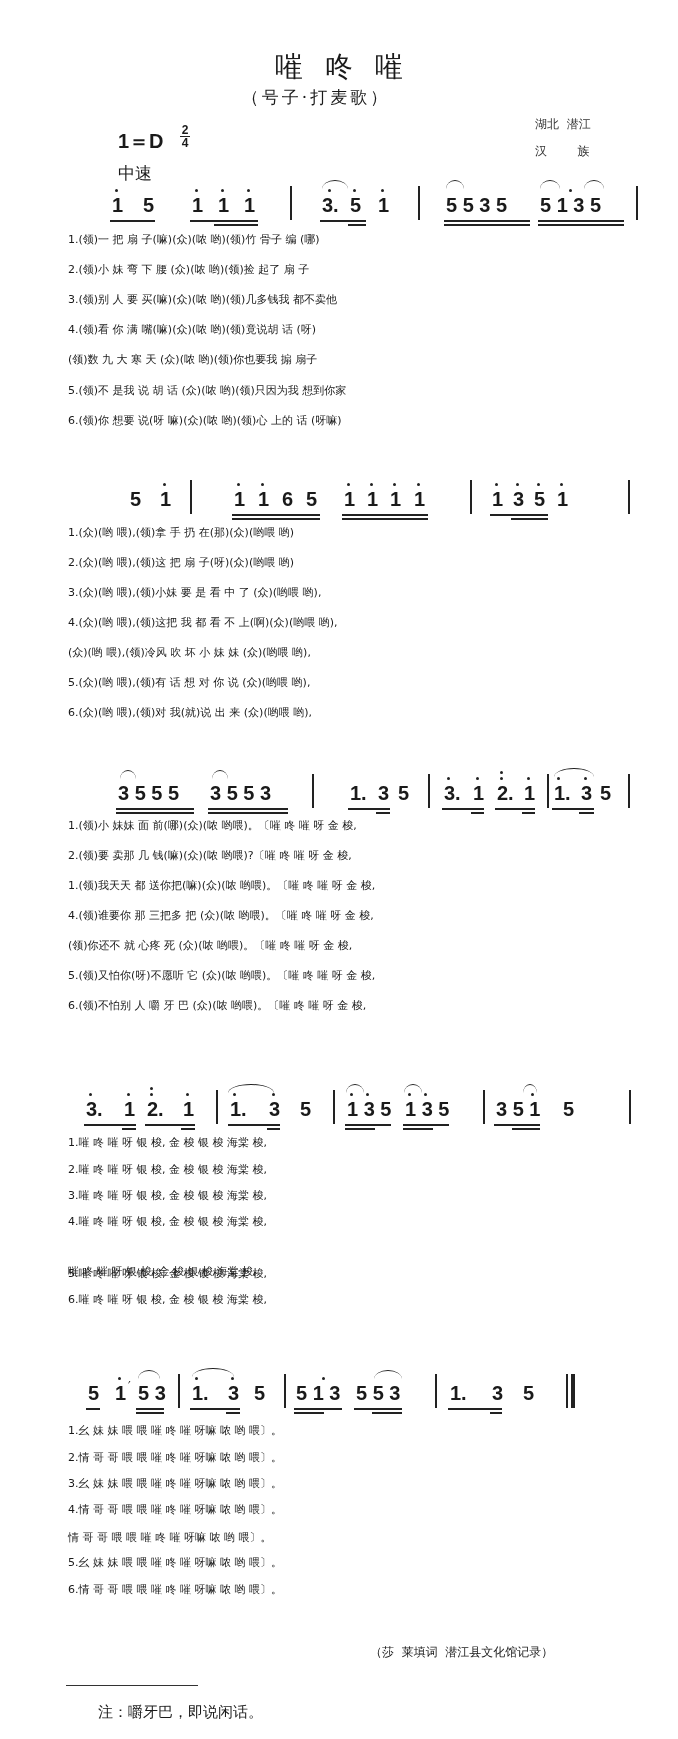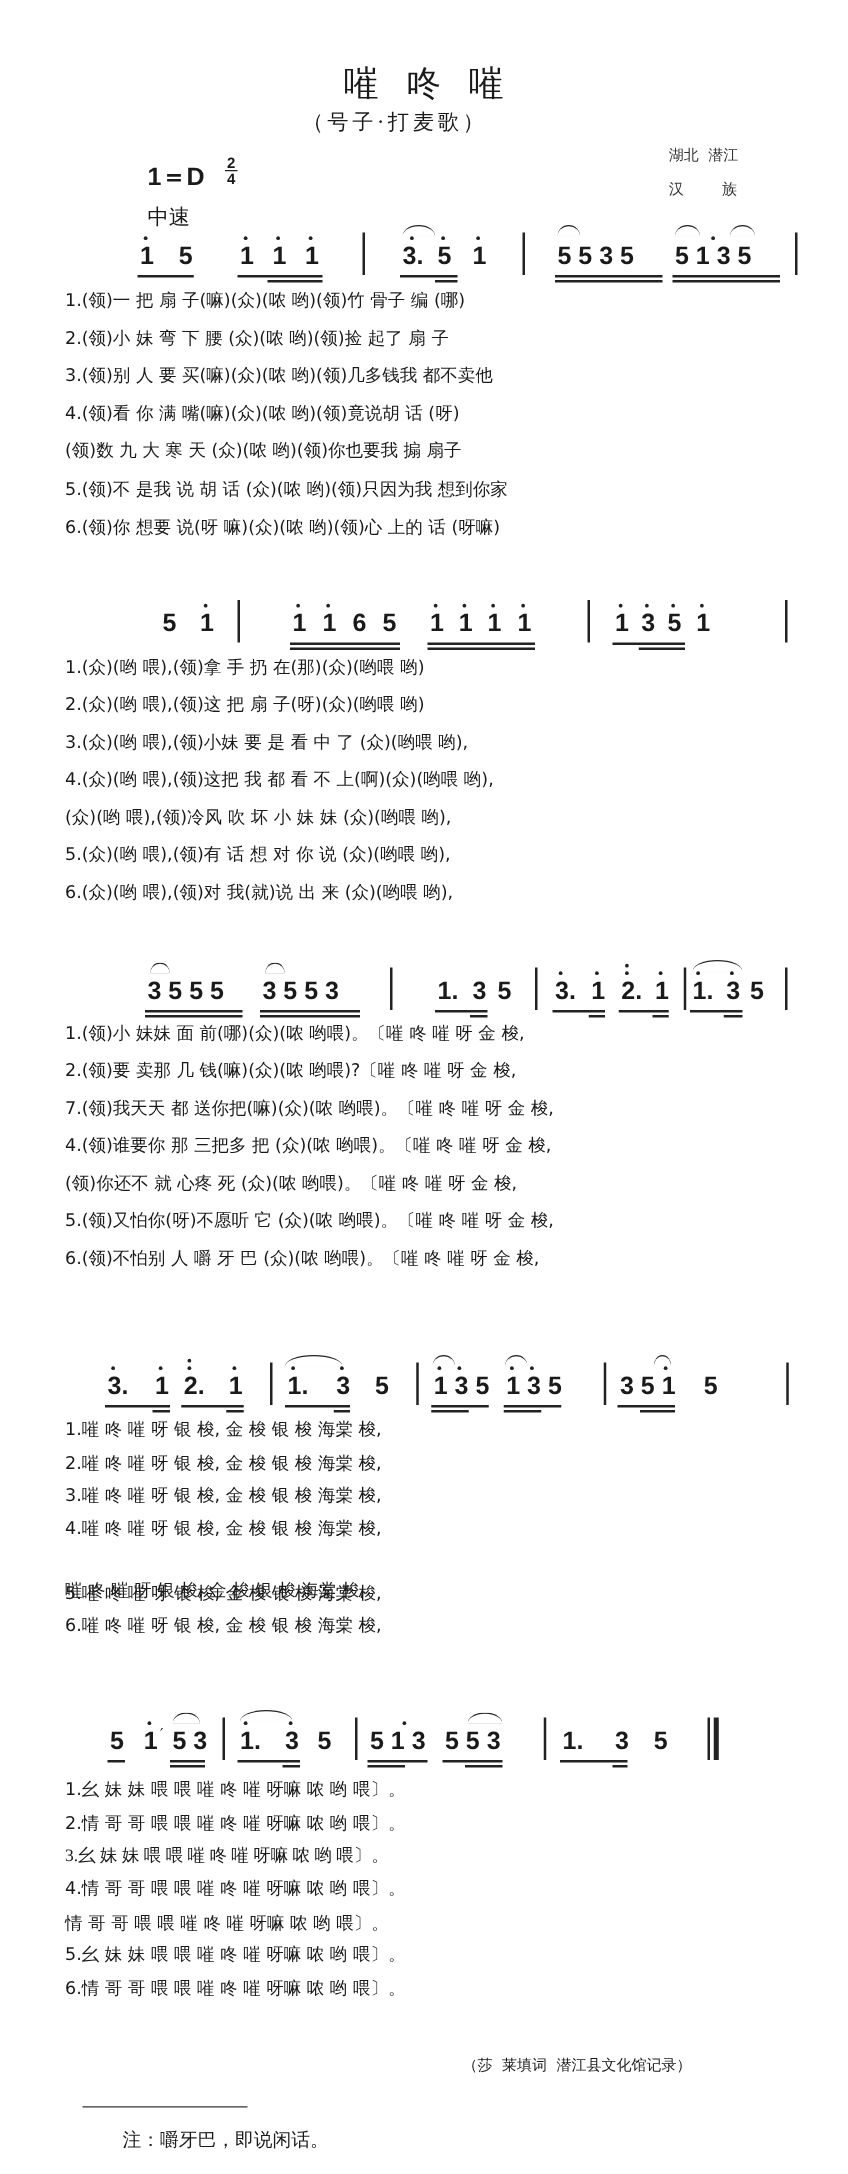--- a/index.html
+++ b/index.html
@@ -12,21 +12,21 @@
   .time { position: absolute; left: 180px; top: 124px; font-size: 12px; font-weight: bold; line-height: 12px; text-align: center; font-family: "Liberation Sans", sans-serif; }
   .tempo { left: 118px; top: 162px; font-size: 17px; font-family: "DejaVu Sans", sans-serif; }
   .region { left: 535px; font-size: 12px; font-family: "DejaVu Sans", sans-serif; color: #333; }
   .notes { position: absolute; left: 0; width: 678px; height: 40px; }
   .n { position: absolute; font-family: "Liberation Sans", sans-serif; font-weight: bold; font-size: 20px; top: 0; }
   .bar { position: absolute; width: 1.5px; background: #222; top: -8px; height: 34px; }
   .bar.final { width: 4px; }
   .ul { position: absolute; height: 1.5px; background: #222; }
   .dot { position: absolute; width: 3px; height: 3px; border-radius: 50%; background: #222; }
   .slur { position: absolute; border-top: 1.5px solid #222; border-radius: 50% 50% 0 0 / 100% 100% 0 0; height: 8px; }
-  .row { position: absolute; left: 52px; font-size: 14px; font-family: "DejaVu Sans", sans-serif; }
+  .row { position: absolute; left: 68px; font-size: 11px; font-family: "DejaVu Sans", sans-serif; }
   .credit { left: 370px; top: 1644px; font-size: 12px; font-family: "DejaVu Sans", sans-serif; }
   .divider { position: absolute; left: 66px; top: 1685px; width: 132px; height: 1px; background: #333; }
   .footnote { left: 98px; top: 1703px; font-size: 15px; font-family: "DejaVu Sans", sans-serif; }
 </style>
 </head>
 <body>
 
 <div class="abs title">嗺咚嗺</div>
 <div class="abs subtitle">（号子·打麦歌）</div>
 <div class="abs key">1＝D</div>
@@ -162,21 +162,21 @@
     <span class="n" style="left:554px;">1.</span>
   <span class="dot" style="left:584px;top:-5px;"></span>
     <span class="n" style="left:581px;">3</span>
   <span class="ul" style="left:552px;top:26px;width:42px;"></span>
   <span class="ul" style="left:579px;top:30px;width:15px;"></span>
   <span class="n" style="left:600px;">5</span>
   <span class="bar" style="left:628px;"></span>
 </div>
 <div class="row" style="top:818px;">1.(领)小   妹妹 面   前(哪)(众)(哝 哟喂)。〔嗺 咚 嗺 呀 金    梭,</div>
 <div class="row" style="top:848px;">2.(领)要   卖那 几   钱(嘛)(众)(哝 哟喂)?〔嗺 咚 嗺 呀 金    梭,</div>
-<div class="row" style="top:878px;">7.(领)我天天 都 送你把(嘛)(众)(哝 哟喂)。〔嗺 咚 嗺 呀 金    梭,</div>
+<div class="row" style="top:878px;">1.(领)我天天 都 送你把(嘛)(众)(哝 哟喂)。〔嗺 咚 嗺 呀 金    梭,</div>
 <div class="row" style="top:908px;">4.(领)谁要你 那 三把多 把 (众)(哝 哟喂)。〔嗺 咚 嗺 呀 金    梭,</div>
 <div class="row" style="top:938px;">  (领)你还不 就 心疼    死 (众)(哝 哟喂)。〔嗺 咚 嗺 呀 金    梭,</div>
 <div class="row" style="top:968px;">5.(领)又怕你(呀)不愿听 它 (众)(哝 哟喂)。〔嗺 咚 嗺 呀 金    梭,</div>
 <div class="row" style="top:998px;">6.(领)不怕别 人 嚼    牙 巴 (众)(哝 哟喂)。〔嗺 咚 嗺 呀 金    梭,</div>
 
 <div class="notes" style="top:1098px;">
   <span class="dot" style="left:89px;top:-5px;"></span>
     <span class="n" style="left:86px;">3.</span>
   <span class="dot" style="left:127px;top:-5px;"></span>
     <span class="n" style="left:124px;">1</span>
@@ -260,21 +260,21 @@
   <span class="n" style="left:450px;">1.</span>
   <span class="n" style="left:492px;">3</span>
   <span class="ul" style="left:448px;top:26px;width:54px;"></span>
   <span class="ul" style="left:490px;top:30px;width:12px;"></span>
   <span class="n" style="left:523px;">5</span>
   <span class="bar" style="left:566px;"></span>
   <span class="bar final" style="left:571px;"></span>
 </div>
 <div class="row" style="top:1423px;">1.幺 妹 妹    喂      喂     嗺   咚   嗺 呀嘛    哝   哟   喂〕。</div>
 <div class="row" style="top:1450px;">2.情 哥 哥    喂      喂     嗺   咚   嗺 呀嘛    哝   哟   喂〕。</div>
-<div class="row" style="top:1476px;font-family:Liberation Serif, serif;">3.幺 妹 妹    喂      喂     嗺   咚   嗺 呀嘛    哝   哟   喂〕。</div>
+<div class="row" style="top:1476px;">3.幺 妹 妹    喂      喂     嗺   咚   嗺 呀嘛    哝   哟   喂〕。</div>
 <div class="row" style="top:1502px;">4.情 哥 哥    喂      喂     嗺   咚   嗺 呀嘛    哝   哟   喂〕。</div>
 <div class="row" style="top:1530px;">  情 哥 哥    喂      喂     嗺   咚   嗺 呀嘛    哝   哟   喂〕。</div>
 <div class="row" style="top:1555px;">5.幺 妹 妹    喂      喂     嗺   咚   嗺 呀嘛    哝   哟   喂〕。</div>
 <div class="row" style="top:1582px;">6.情 哥 哥    喂      喂     嗺   咚   嗺 呀嘛    哝   哟   喂〕。</div>
 
 <div class="abs credit">（莎  莱填词  潜江县文化馆记录）</div>
 <div class="divider"></div>
 <div class="abs footnote">注：嚼牙巴，即说闲话。</div>
 
 </body></html>

